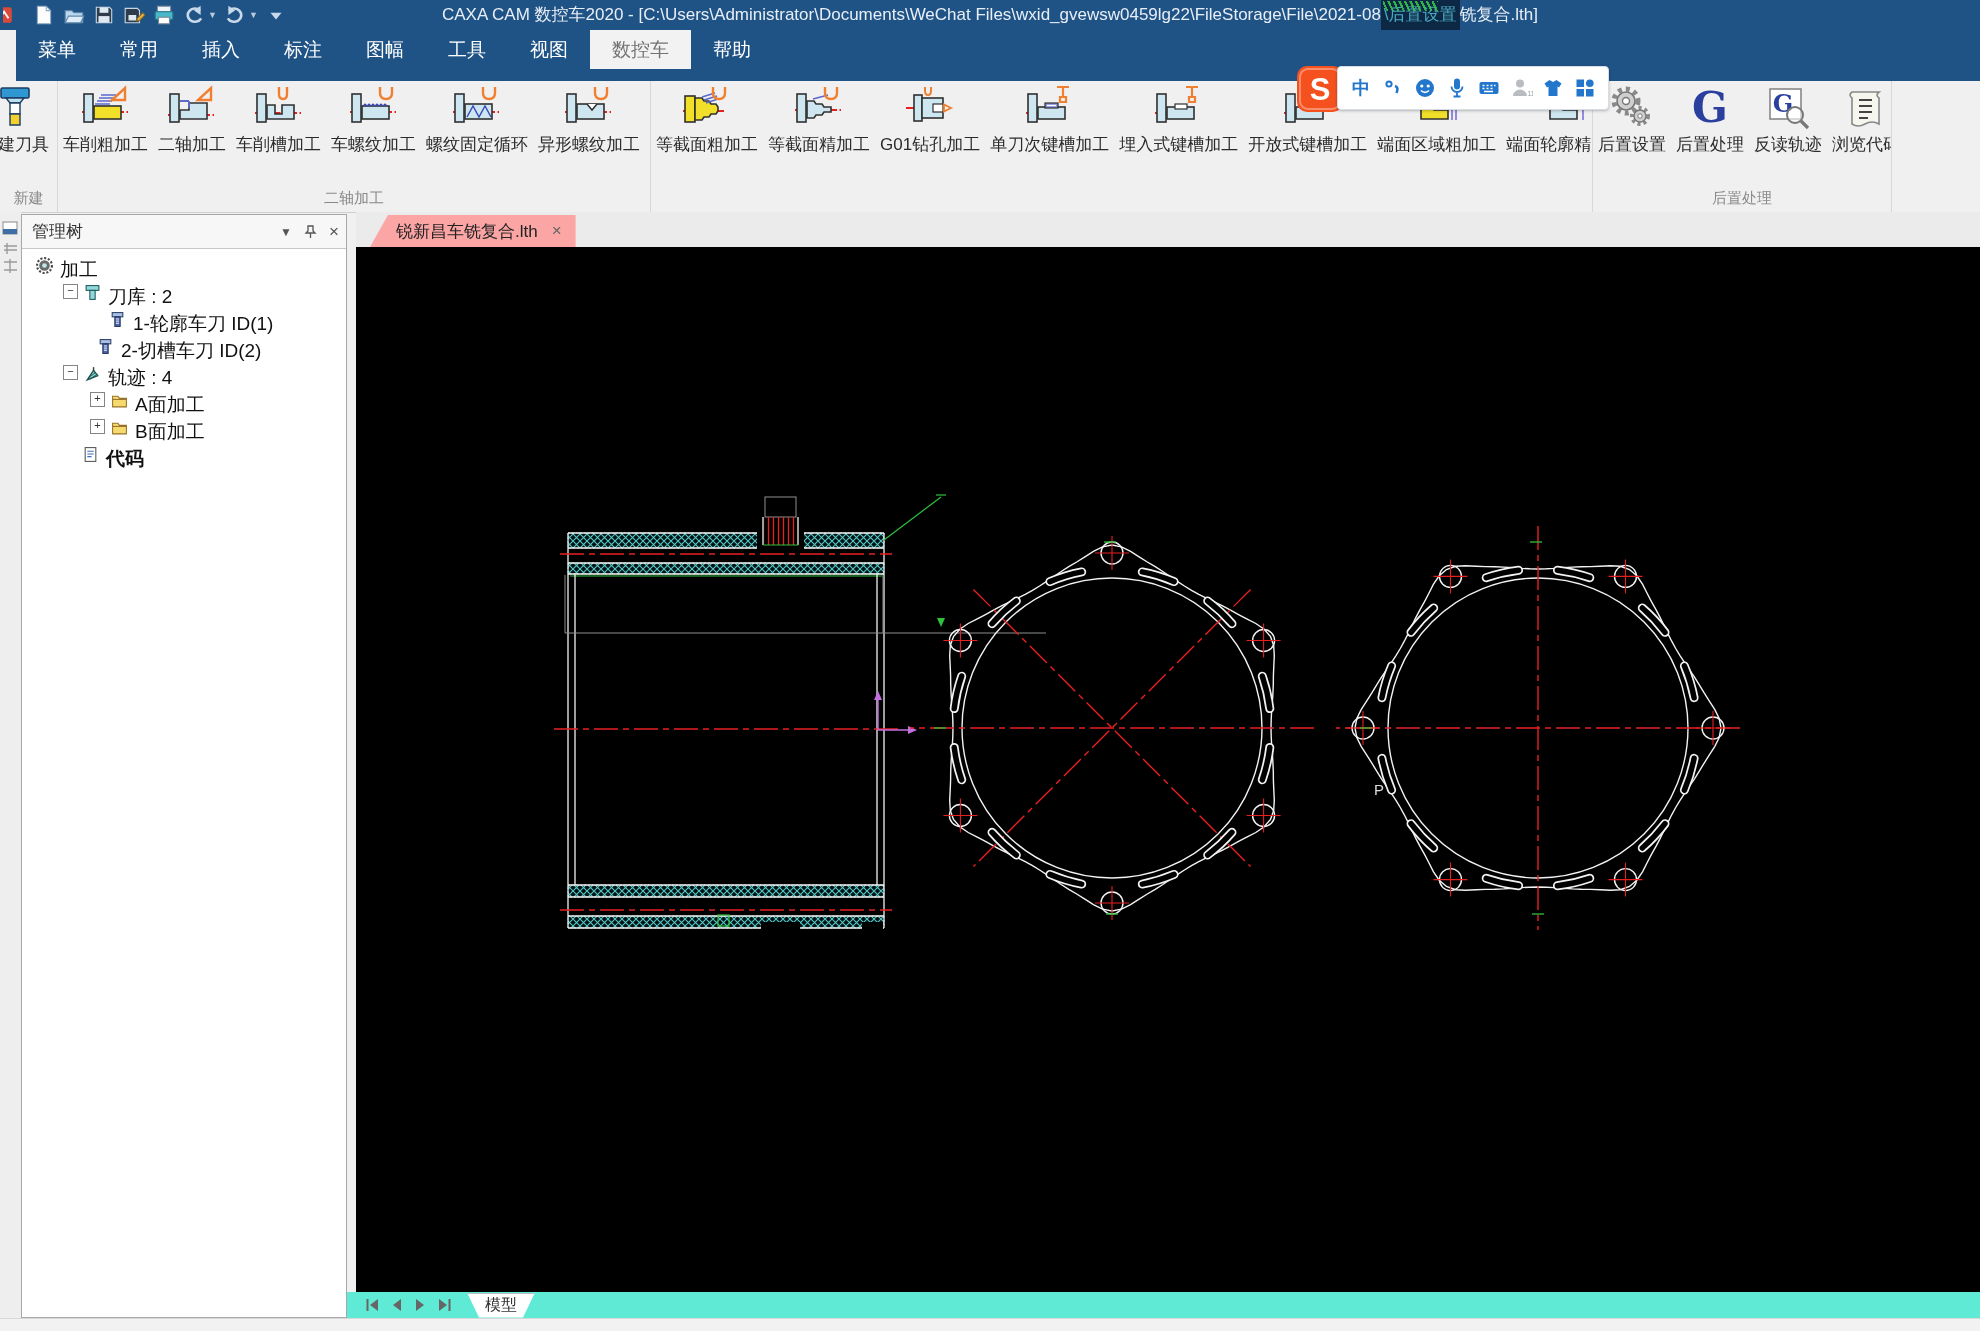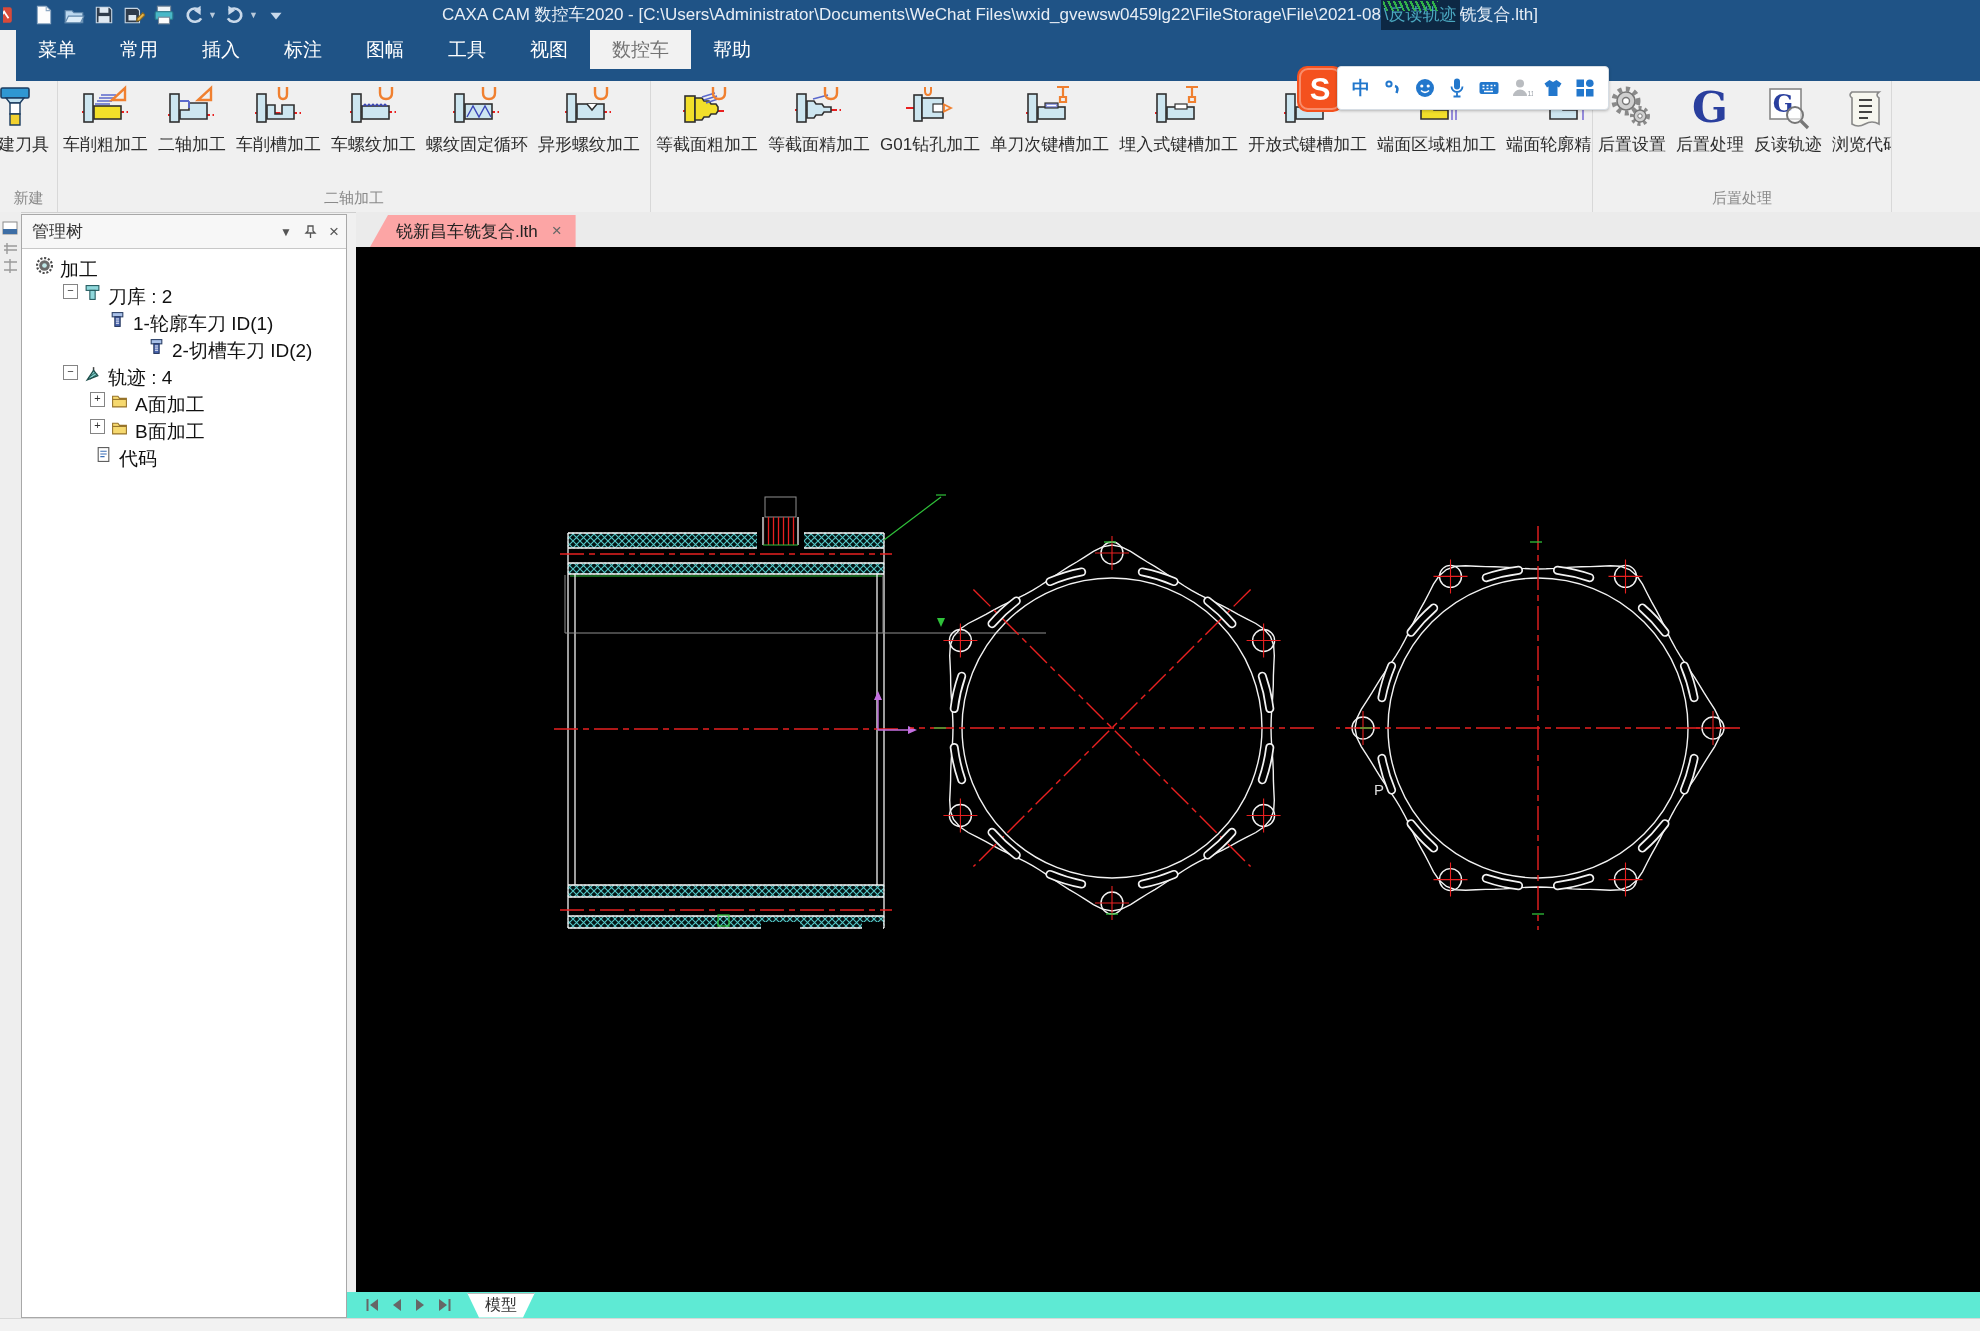--- a/index.html
+++ b/index.html
@@ -116,21 +116,21 @@
           </svg>
         </span>
         <span class="caret">▼</span>
         <span class="qbtn">
           <svg width="22" height="22" viewBox="0 0 20 20">
             <path d="M5 8 h10 l-5 6 z" fill="#c9d9ea"></path>
           </svg>
         </span>
       </div>
     <div id="title-text">
-      <span>CAXA CAM 数控车2020 - [C:\Users\Administrator\Documents\WeChat Files\wxid_gvewsw0459lg22\FileStorage\File\2021-08</span><span id="ime-comp"><span class="hatch"></span><span>\反读轨迹</span></span><span>铣复合.lth]</span>
+      <span>CAXA CAM 数控车2020 - [C:\Users\Administrator\Documents\WeChat Files\wxid_gvewsw0459lg22\FileStorage\File\2021-08</span><span id="ime-comp"><span class="hatch"></span><span>\后置设置</span></span><span>铣复合.lth]</span>
     </div>
   </div>
 
   <div id="menurow">
       <div class="menu-tab">菜单</div>
       <div class="menu-tab">常用</div>
       <div class="menu-tab">插入</div>
       <div class="menu-tab">标注</div>
       <div class="menu-tab">图幅</div>
       <div class="menu-tab">工具</div>
@@ -439,21 +439,21 @@
         </div>
         <div class="trow" style="padding-left: 68px;">
           <span style="width: 19px; flex: 0 0 auto;"></span>
           <span class="tico"><svg width="17" height="17" viewBox="0 0 16 16">
               <rect x="3" y="1.5" width="10" height="4" fill="#a8c0e8" stroke="#2a3f66"></rect>
               <rect x="5.5" y="5.5" width="5" height="9" fill="#4a66b0" stroke="#22335c"></rect>
               <path d="M6.5 7.5 h3 M6.5 9.5 h3 M6.5 11.5 h3" stroke="#fff" stroke-width=".9"></path>
             </svg></span>
           <span>1-轮廓车刀 ID(1)</span>
         </div>
-        <div class="trow" style="padding-left: 107px;">
+        <div class="trow" style="padding-left: 56px;">
           <span style="width: 19px; flex: 0 0 auto;"></span>
           <span class="tico"><svg width="17" height="17" viewBox="0 0 16 16">
               <rect x="3" y="1.5" width="10" height="4" fill="#a8c0e8" stroke="#2a3f66"></rect>
               <rect x="5.5" y="5.5" width="5" height="9" fill="#4a66b0" stroke="#22335c"></rect>
               <path d="M6.5 7.5 h3 M6.5 9.5 h3 M6.5 11.5 h3" stroke="#fff" stroke-width=".9"></path>
             </svg></span>
           <span>2-切槽车刀 ID(2)</span>
         </div>
         <div class="trow" style="padding-left: 41px;">
           <span class="texp">−</span>
@@ -473,21 +473,21 @@
           <span>A面加工</span>
         </div>
         <div class="trow" style="padding-left: 68px;">
           <span class="texp">+</span>
           <span class="tico"><svg width="17" height="17" viewBox="0 0 16 16">
               <path d="M1.5 4 h5 l1.5 2 h6.5 v8 h-13 z" fill="#f6d96f" stroke="#96732a"></path>
               <path d="M1.5 7 h13" stroke="#96732a"></path>
             </svg></span>
           <span>B面加工</span>
         </div>
-        <div class="trow" style="padding-left: 54px;">
+        <div class="trow" style="padding-left: 41px; font-weight: bold;">
           <span style="width: 19px; flex: 0 0 auto;"></span>
           <span class="tico"><svg width="17" height="17" viewBox="0 0 16 16">
               <rect x="3" y="1.5" width="10" height="13" fill="#fff" stroke="#555"></rect>
               <path d="M5 5 h6 M5 7.5 h6 M5 10 h4" stroke="#3a6fb8" stroke-width="1"></path>
             </svg></span>
           <span>代码</span>
         </div>
       </div>
   </div>
 

